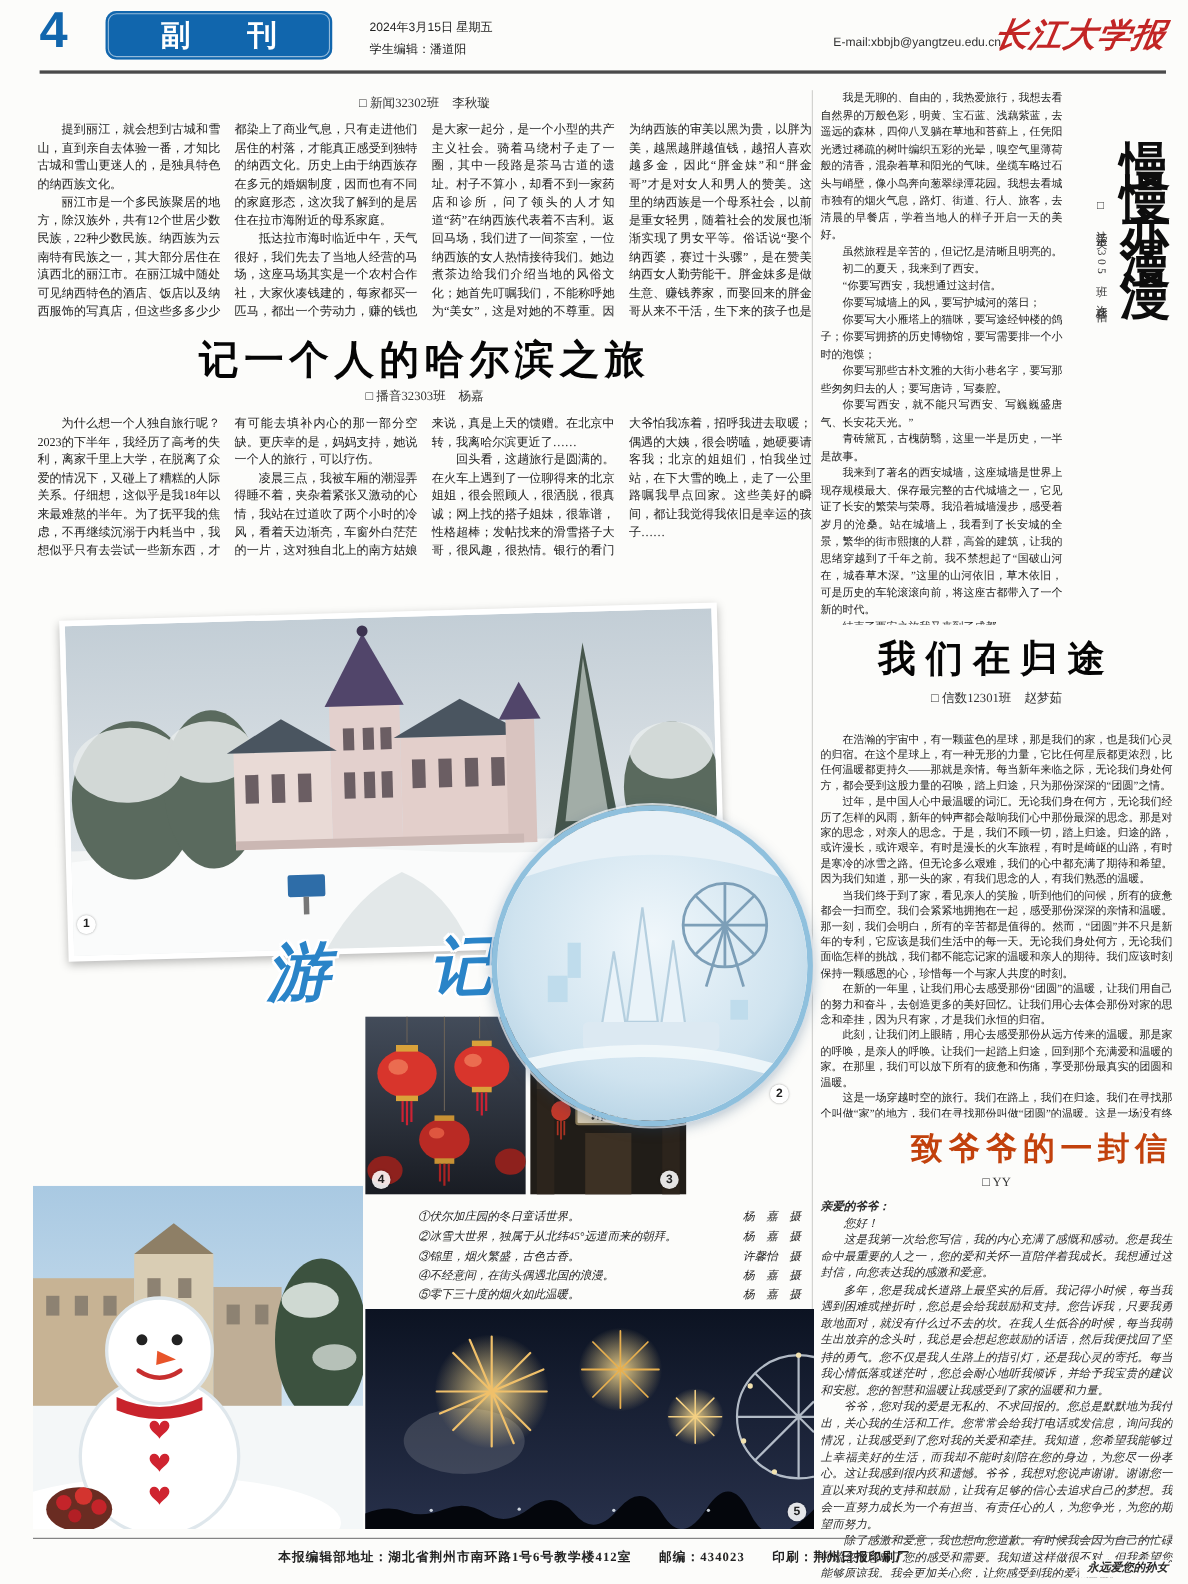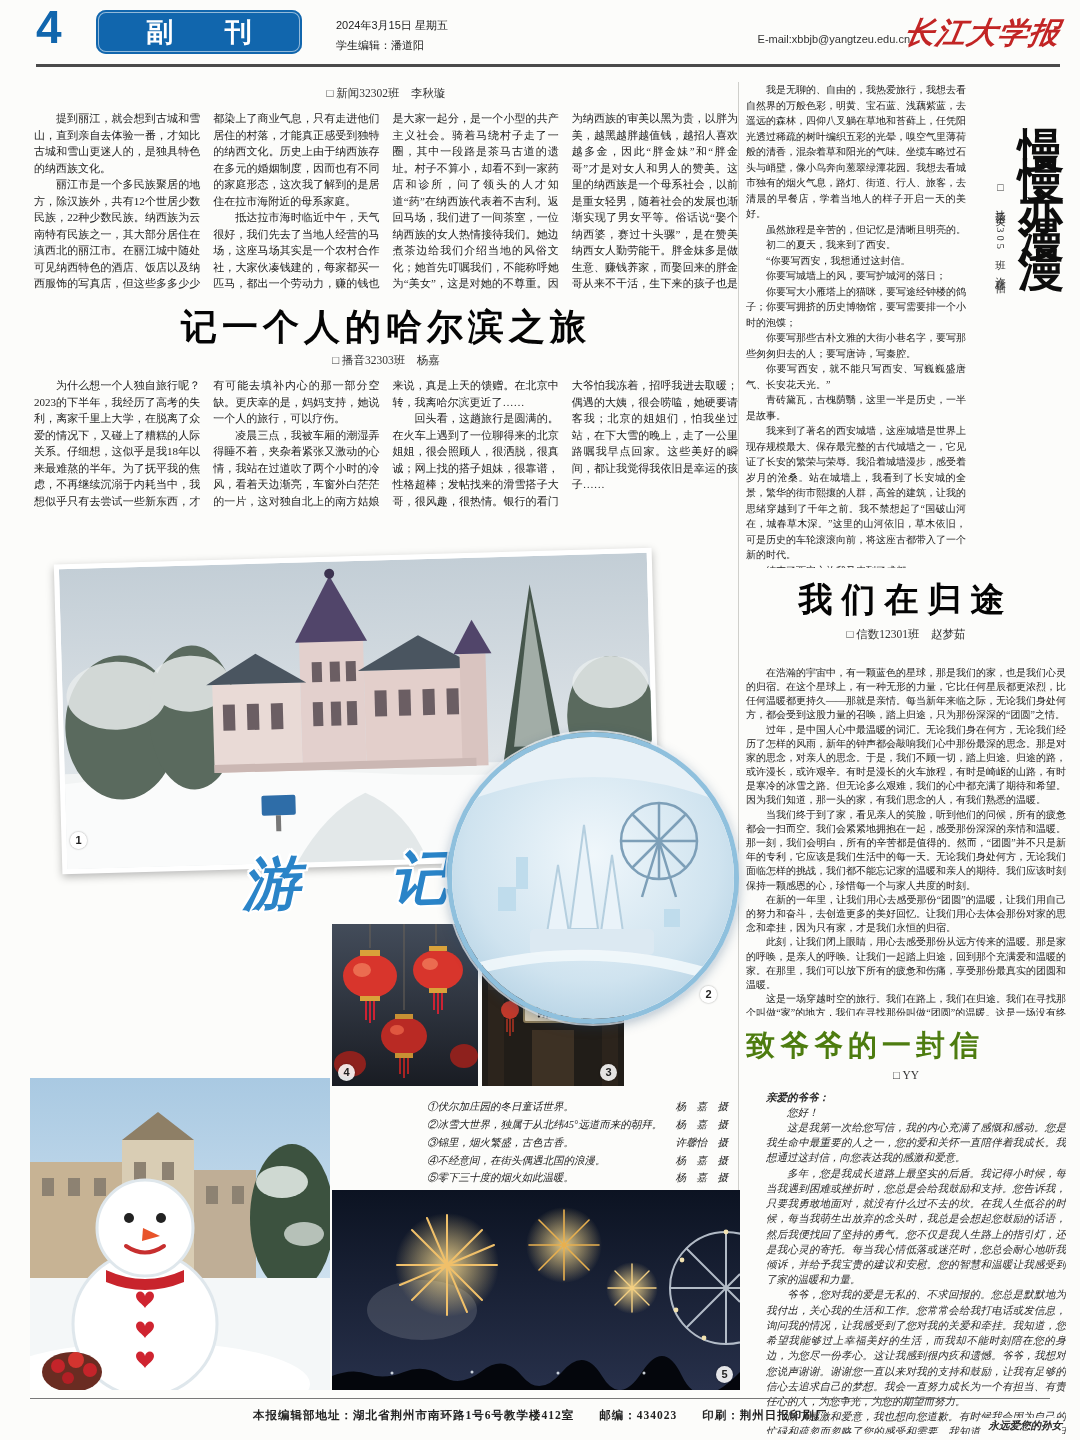--- a/index.html
+++ b/index.html
@@ -28,43 +28,43 @@
   p{margin:0;text-indent:2em;}
   
   .rcol{position:absolute;left:746px;top:82px;width:320px;}
   .slow{height:486px;overflow:hidden;font-size:10px;line-height:1.55;text-align:justify;color:#222;}
   .slow-float{float:right;width:92px;height:460px;margin-left:8px;position:relative;}
   .slow-title{position:absolute;right:0;top:8px;writing-mode:vertical-rl;font:900 46px/1.1 "Liberation Serif",serif;
               letter-spacing:30px;color:#0d0d0d;}
   .slow-byline{position:absolute;right:58px;top:100px;writing-mode:vertical-rl;font-size:10.5px;letter-spacing:3px;color:#333;}
   .t3{font:900 34px/1.2 "Liberation Serif",serif;text-align:center;letter-spacing:9px;margin-top:12px;color:#050505;}
   .stars-body{margin-top:24px;height:350px;overflow:hidden;font-size:10px;line-height:1.42;text-align:justify;}
-  .t4{font:900 29px/1.2 "Liberation Serif",serif;text-align:left;letter-spacing:5px;margin-top:12px;color:#4d7c0f;}
+  .t4{font:900 29px/1.2 "Liberation Serif",serif;text-align:right;letter-spacing:5px;margin-top:12px;color:#c2410c;}
   .letter-body{position:relative;margin-top:5px;height:344px;overflow:hidden;
-               font:italic 10.5px/1.45 "Liberation Serif",serif;color:#2a2a2a;text-align:justify;margin-left:20px;}
+               font:italic 10.5px/1.45 "Liberation Serif",serif;color:#2a2a2a;text-align:justify;}
   .letter-salutation{text-indent:0;font-weight:700;}
   .letter-sign{position:absolute;right:4px;bottom:0;font-weight:700;background:#fcfcfa;padding-left:8px;}
   
   .ph{position:absolute;z-index:2;}
   .ph svg{display:block;width:100%;height:100%;}
   .ph-manor{left:58px;top:556px;width:588px;height:300px;background:#fff;padding:5px;
             box-shadow:0 3px 9px rgba(0,0,0,.28);transform:rotate(-1.6deg);}
   .ph-circle{left:447px;top:732px;width:282px;height:282px;border-radius:50%;border:5px solid #8fc0dd;
              overflow:hidden;z-index:5;box-shadow:0 3px 12px rgba(30,70,110,.35), 0 0 0 2px rgba(255,255,255,.8);}
   .stamp{position:absolute;left:242px;top:852px;z-index:4;font:italic 900 58px/1 "Liberation Serif",serif;
          color:#2a84c8;letter-spacing:38px;transform:rotate(-2deg);
          text-shadow:-2px 0 #fff,2px 0 #fff,0 -2px #fff,0 2px #fff,-2px -2px #fff,2px 2px #fff,-2px 2px #fff,2px -2px #fff;}
   .ph-lant{left:332px;top:924px;width:146px;height:162px;}
   .ph-gate{left:482px;top:924px;width:142px;height:162px;}
   .ph-snow{left:30px;top:1078px;width:300px;height:312px;}
   .ph-fire{left:332px;top:1190px;width:408px;height:200px;}
   .caps{position:absolute;left:380px;top:1098px;width:348px;z-index:3;
         font:italic 10.5px/1.7 "Liberation Serif",serif;color:#222;}
   .cap-line{display:flex;}
-  .cap-text{flex:1;margin-left:47px;}
+  .cap-text{flex:1;}
   .cap-credit{white-space:nowrap;padding-left:10px;}
   .badge{position:absolute;z-index:6;width:17px;height:17px;border-radius:50%;background:rgba(255,255,255,.88);
          color:#222;font:700 11px/17px "Liberation Sans",sans-serif;text-align:center;box-shadow:0 0 2px rgba(0,0,0,.4);}
   
   .footer{position:absolute;left:30px;right:30px;top:1398px;border-top:1.5px solid #777;padding-top:9px;
           text-align:center;font-size:11.5px;font-weight:700;color:#222;letter-spacing:1px;}
 </style>
 </head>
 <body>
 

